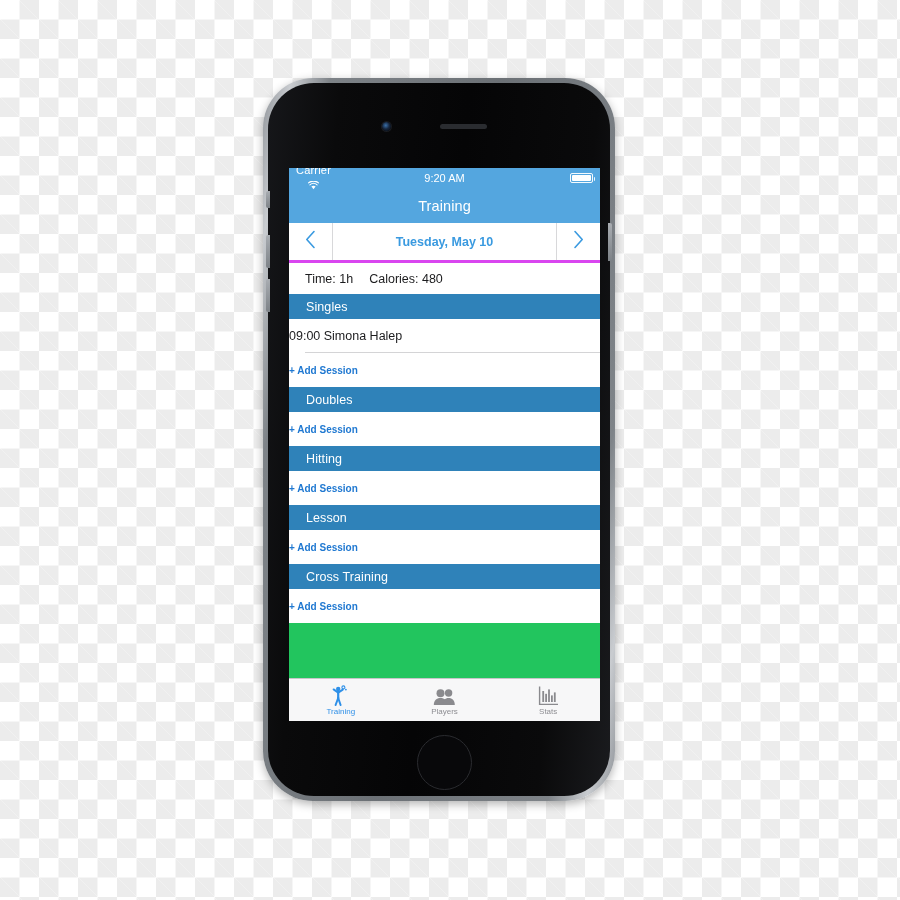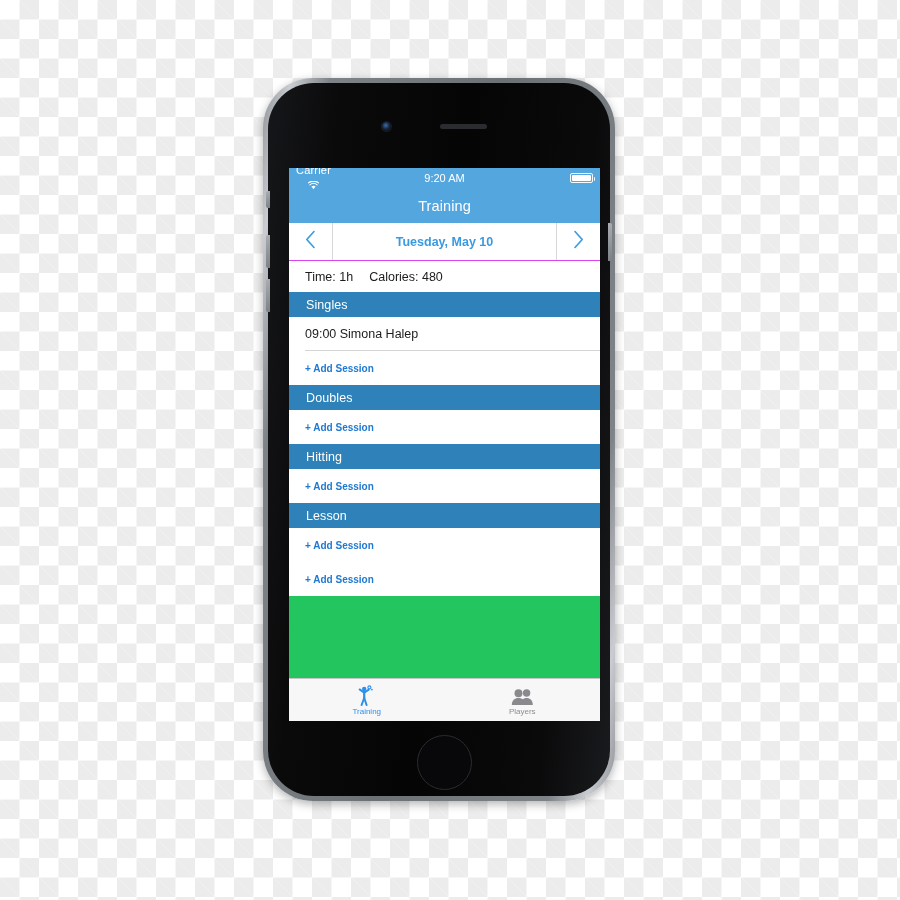--- a/index.html
+++ b/index.html
@@ -207,21 +207,21 @@
     font-weight: normal;
     letter-spacing: 0.1px;
   }
 
   
   .date-bar {
     height: 37px;
     background: #ffffff;
     display: flex;
     align-items: stretch;
-    border-bottom: 1px solid #d946ef;
+    border-bottom: 3px solid #d946ef;
     flex: 0 0 auto;
   }
   .date-arrow {
     width: 43px;
     display: flex;
     align-items: center;
     justify-content: center;
     background: #fff;
   }
   .date-arrow.left { border-right: 1px solid #d8d8da; }
@@ -265,21 +265,20 @@
     padding-left: 17px;
     color: #ffffff;
     font-size: 12.5px;
     letter-spacing: 0.1px;
   }
   .cell {
     height: 34px;
     background: #ffffff;
     display: flex;
     align-items: center;
-    padding-left: 16px;
     font-size: 12.5px;
     color: #1c1c1e;
     position: relative;
   }
   .cell.separator::after {
     content: "";
     position: absolute;
     left: 16px;
     right: 0;
     bottom: 0;
@@ -394,20 +393,21 @@
       <div class="list" id="session-list">
           <div class="section-header">Singles</div>
           <div class="cell separator">09:00 Simona Halep</div>
           <div class="cell add">+ Add Session</div>
           <div class="section-header">Doubles</div>
           <div class="cell add">+ Add Session</div>
           <div class="section-header">Hitting</div>
           <div class="cell add">+ Add Session</div>
           <div class="section-header">Lesson</div>
           <div class="cell add">+ Add Session</div>
+          <div class="section-header">Cross Training</div>
           <div class="cell add">+ Add Session</div>
         </div>
 
       <div class="tab-bar">
 
         <div class="tab active">
           <div class="tab-icon">
             <svg width="21" height="21" viewBox="0 0 21 21">
               <circle cx="8.2" cy="4.0" r="2.2" fill="#2f90e8"></circle>
               <circle cx="13.4" cy="2.4" r="1.5" fill="none" stroke="#2f90e8" stroke-width="1.1"></circle>
@@ -427,19 +427,32 @@
             <svg width="23" height="18" viewBox="0 0 23 18">
               <circle cx="7.5" cy="5.2" r="4.0" fill="#8a8a8e"></circle>
               <path d="M0.8 17 C0.8 12.3 3.6 10.0 7.5 10.0 C11.4 10.0 14.2 12.3 14.2 17 Z" fill="#8a8a8e"></path>
               <circle cx="15.6" cy="5.0" r="3.7" fill="#8a8a8e"></circle>
               <path d="M9.6 17 C9.6 12.4 12.1 10.0 15.6 10.0 C19.1 10.0 21.8 12.4 21.8 17 Z" fill="#8a8a8e"></path>
             </svg>
           </div>
           <span class="tab-label">Players</span>
         </div>
 
+        <div class="tab">
+          <div class="tab-icon">
+            <svg width="21" height="20" viewBox="0 0 21 20">
+              <path d="M1.6 0.5 L1.6 18.4 L20.0 18.4" stroke="#8a8a8e" stroke-width="1.4" fill="none"></path>
+              <rect x="4.3" y="5.0" width="1.8" height="11.0" fill="#8a8a8e"></rect>
+              <rect x="7.2" y="7.8" width="1.8" height="8.2" fill="#8a8a8e"></rect>
+              <rect x="10.1" y="3.4" width="1.8" height="12.6" fill="#8a8a8e"></rect>
+              <rect x="13.0" y="9.4" width="1.8" height="6.6" fill="#8a8a8e"></rect>
+              <rect x="15.9" y="6.4" width="1.8" height="9.6" fill="#8a8a8e"></rect>
+            </svg>
+          </div>
+          <span class="tab-label">Stats</span>
+        </div>
 
 
       </div>
 
     </div>
   </div>
 </div>
 
 </body></html>

